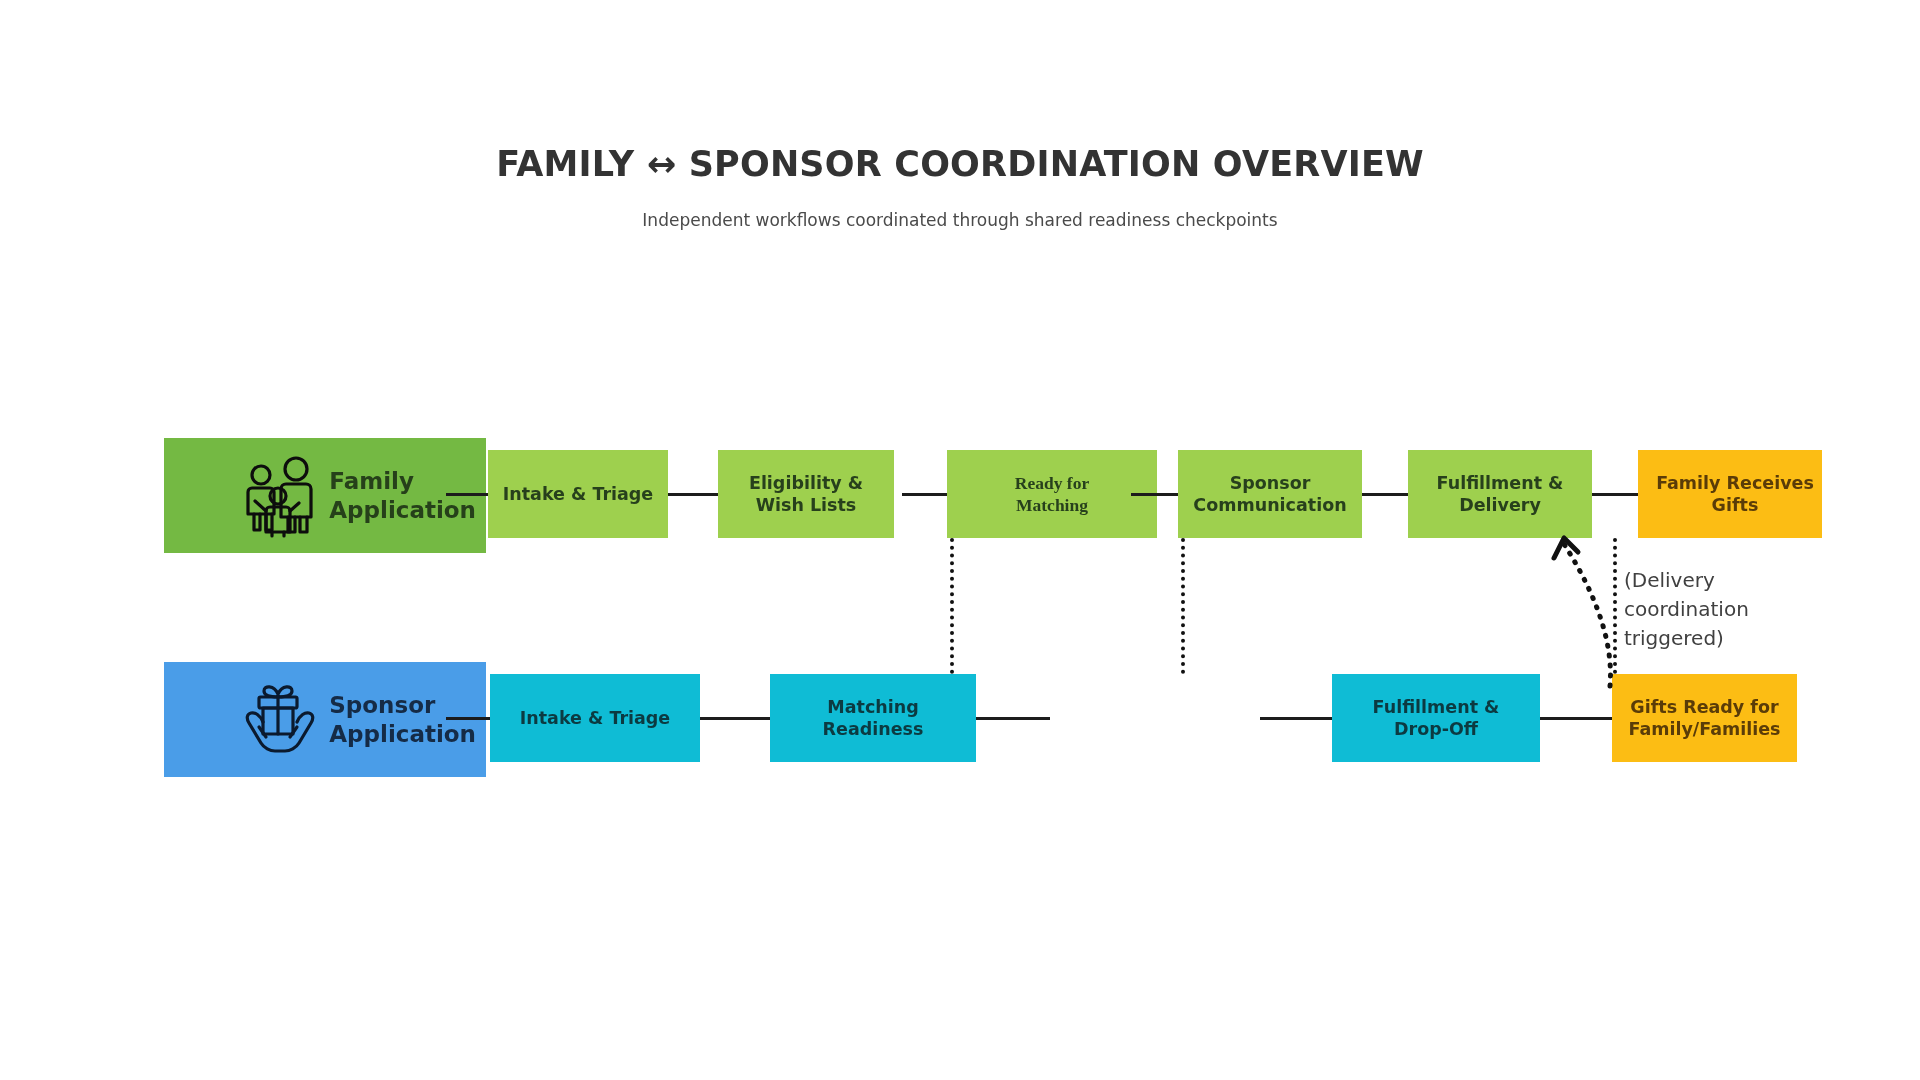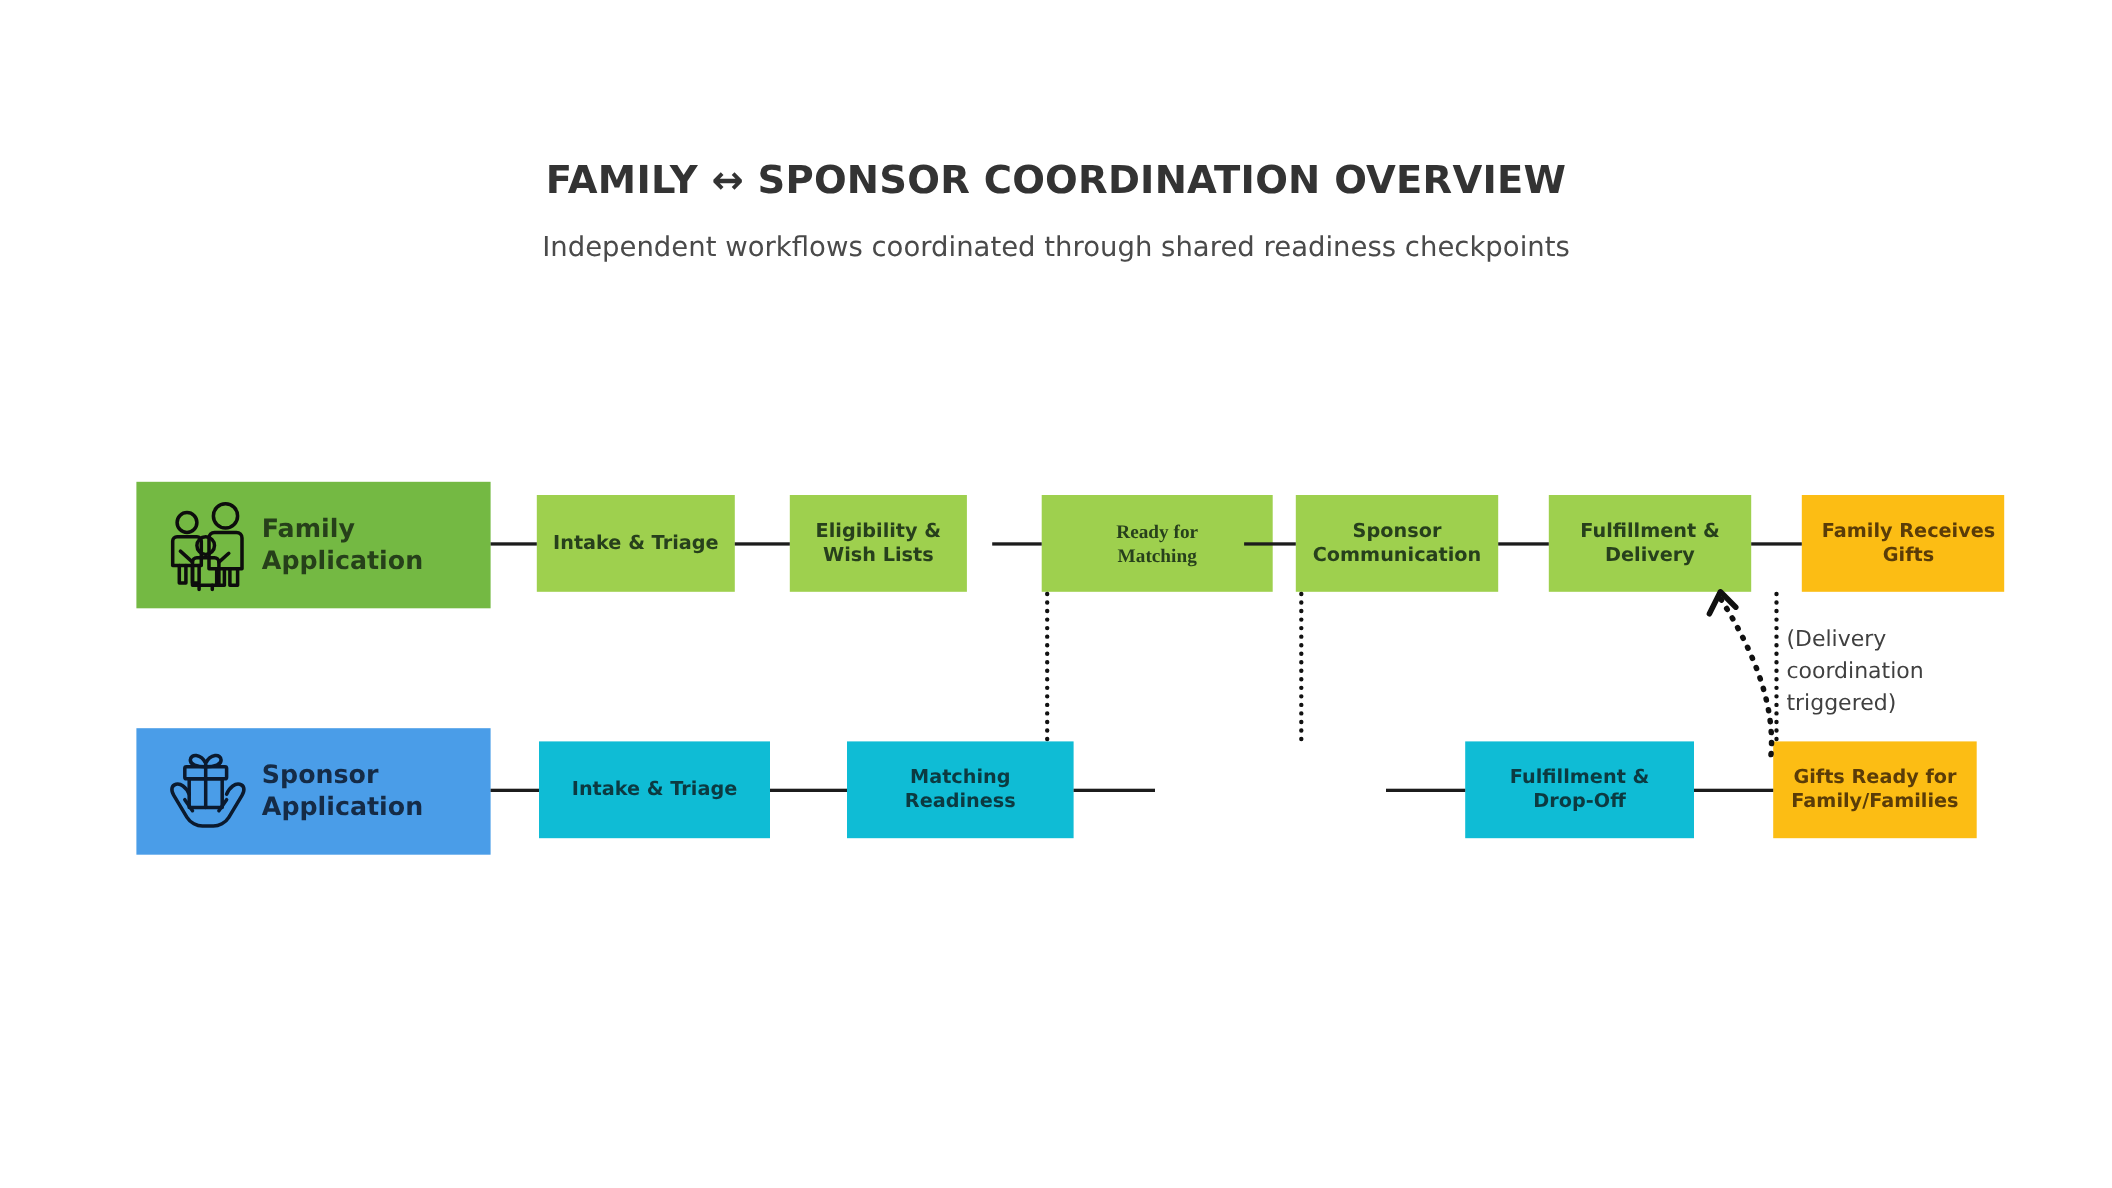--- a/index.html
+++ b/index.html
@@ -14,30 +14,31 @@
   
   .title {
     position: absolute; left: 0; top: 144px; width: 1920px;
     text-align: center;
     font-size: 35px; font-weight: 700; letter-spacing: 0.2px;
     color: #333333;
   }
   .subtitle {
     position: absolute; left: 0; top: 210px; width: 1920px;
     text-align: center;
-    font-size: 25px; font-weight: 400;
+    font-size: 17px; font-weight: 400;
     color: #4a4a4a;
   }
 
   
   .lane-header {
     position: absolute;
-    display: flex; align-items: center; justify-content: flex-start;
+    display: flex; align-items: center; justify-content: flex-end;
     padding: 0 10px 0 26px;
     gap: 14px;
+    margin-left: 40px;
   }
   .lane-header .lane-title {
     font-size: 23px; font-weight: 700; line-height: 1.22;
     white-space: pre-line;
   }
   .lane-icon { width: 74px; height: 84px; flex: 0 0 74px; }
   .lane-icon svg { display: block; width: 100%; height: 100%; }
 
   #family-lane-header { left: 124px; top: 438px; width: 322px; height: 115px; background: #74b943; }
   #family-lane-header .lane-title { color: #26401a; }
@@ -102,21 +103,21 @@
         <path d="M29 53h16a4 4 0 0 1 4 4v21H25V57a4 4 0 0 1 4-4z"></path>
         <path d="M31 78v4M43 78v4"></path>
         <path d="M25 57 14 47M49 57l9-8"></path>
       </svg>
     </span>
     <span class="lane-title">Family
 Application</span>
   </div>
 
   <div class="step green" style="left:488px; top:450px; width:180px; height:88px;">Intake &amp; Triage</div>
-  <div class="step green" style="left:718px; top:450px; width:161px; height:88px;">Eligibility &amp;
+  <div class="step green" style="left:718px; top:450px; width:176px; height:88px;">Eligibility &amp;
 Wish Lists</div>
   <div class="step green" style="left:947px; top:450px; width:210px; height:88px;font-family:Liberation Serif, serif;">Ready for
 Matching</div>
   <div class="step green" style="left:1178px; top:450px; width:184px; height:88px;">Sponsor
 Communication</div>
   <div class="step green" style="left:1408px; top:450px; width:184px; height:88px;">Fulfillment &amp;
 Delivery</div>
   <div class="step yellow" style="left:1638px; top:450px; width:184px; height:88px;padding-left:16px;">Family Receives
 Gifts</div>
 

